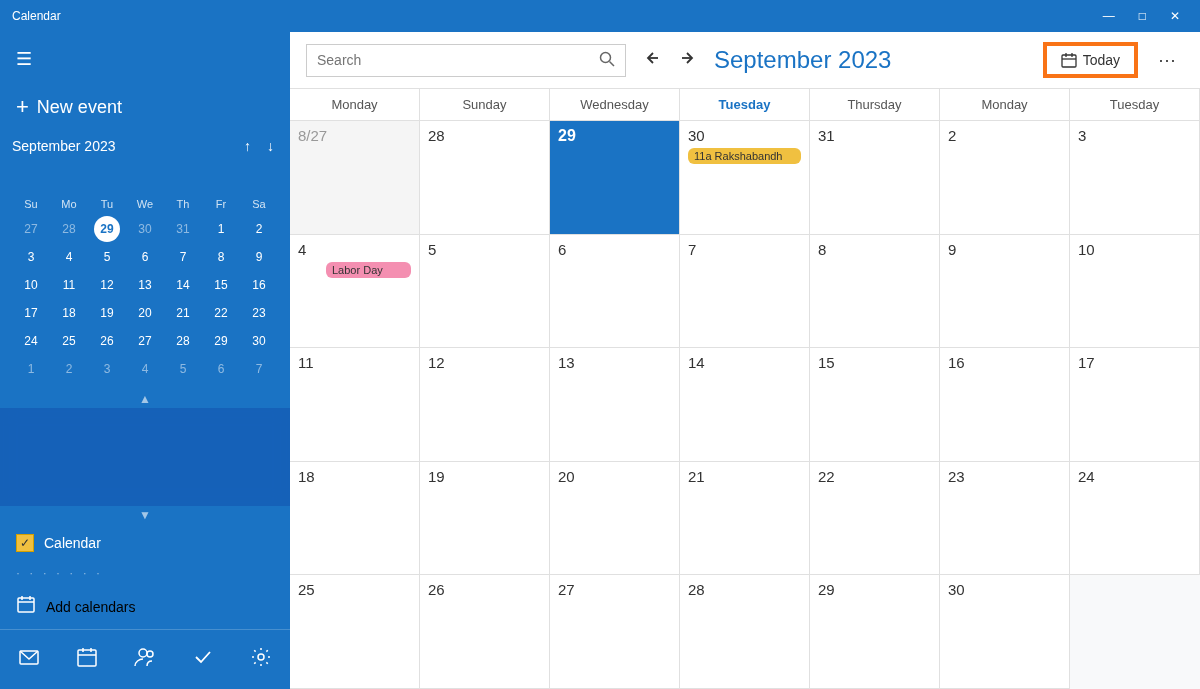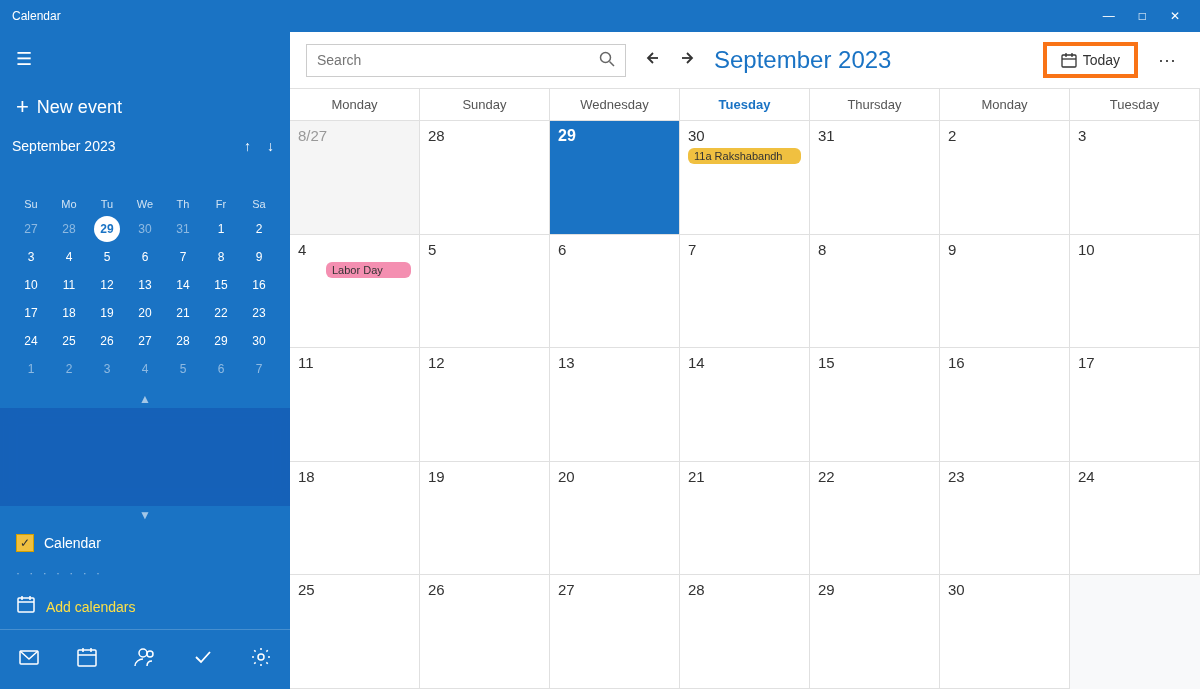--- a/index.html
+++ b/index.html
@@ -99,21 +99,21 @@
     }
     .checkbox-icon {
       width: 18px; height: 18px; background: #f0c040; border: 1px solid #d4a000;
       display: flex; align-items: center; justify-content: center;
       font-size: 12px; color: #333; flex-shrink: 0;
     }
 
     .add-calendars-btn {
       padding: 10px 16px;
       display: flex; align-items: center; gap: 10px;
-      font-size: 14px; background: none; border: none; color: #fde047; cursor: pointer; width: 100%;
+      font-size: 14px; background: none; border: none; color: #000000; cursor: pointer; width: 100%;
     }
 
     
     .sidebar-nav {
       display: flex; justify-content: space-around;
       padding: 10px 0; border-top: 1px solid rgba(255,255,255,0.2);
     }
     .nav-btn {
       background: none; border: none; color: white; cursor: pointer;
       font-size: 20px; padding: 6px 10px;

